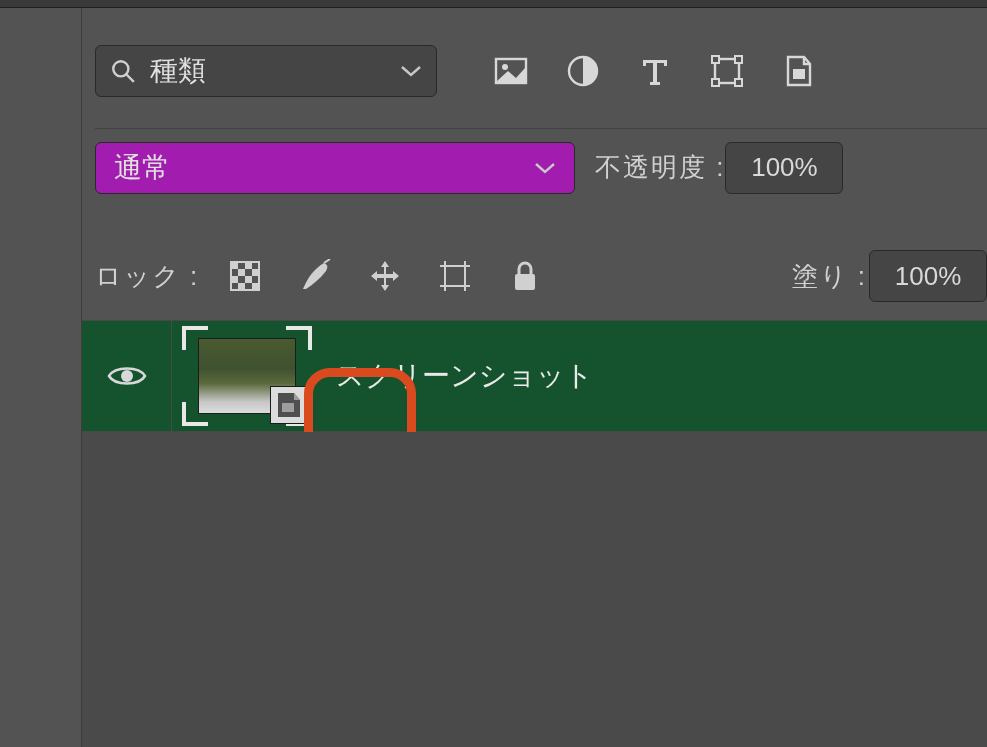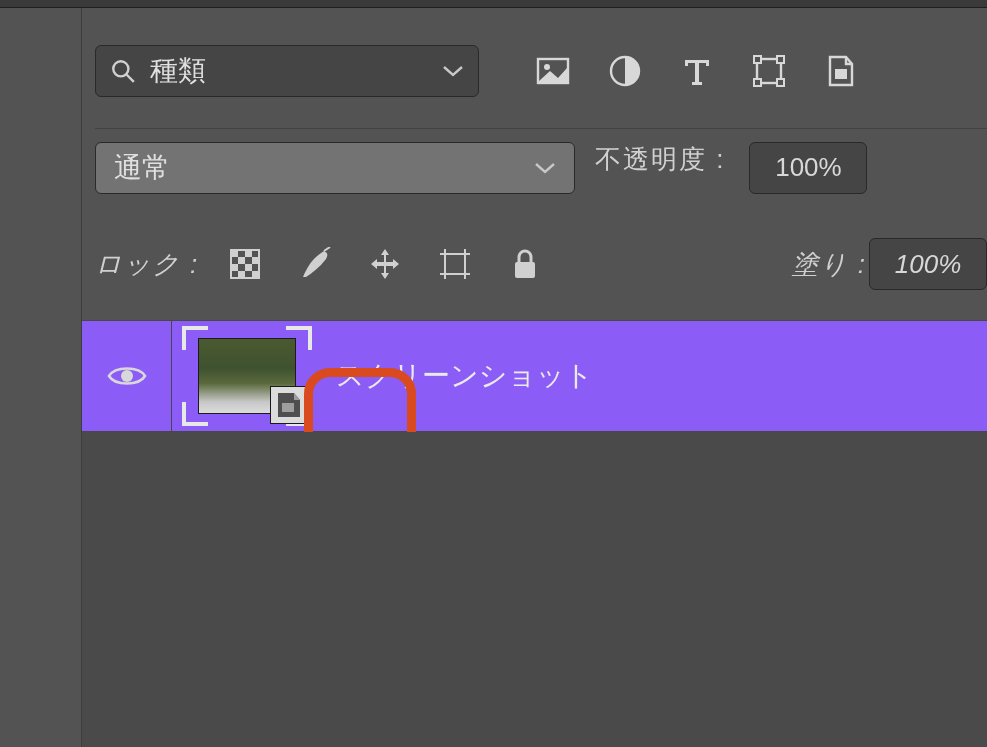--- a/index.html
+++ b/index.html
@@ -25,21 +25,21 @@
       left: 95px;
       right: 0;
       height: 58px;
       display: flex;
       align-items: center;
       gap: 28px;
     }
     .filter-select {
       display: flex;
       align-items: center;
-      width: 384px;
+      width: 342px;
       height: 52px;
       background: #454545;
       border: 1px solid #292929;
       border-radius: 6px;
       padding: 0 14px;
       gap: 14px;
     }
     .search-svg { width: 26px; height: 26px; }
     .filter-label { flex: 1; font-size: 28px; color: #e0e0e0; }
     .chevron-svg { width: 22px; height: 14px; }
@@ -58,55 +58,55 @@
       padding-top: 14px;
       display: flex;
       align-items: center;
     }
     .blend-select {
       display: flex;
       align-items: center;
       justify-content: space-between;
       width: 480px;
       height: 52px;
-      background: #737373;
+      background: #a21caf;
       border: 1px solid #292929;
       border-radius: 6px;
       padding: 0 18px;
     }
     .blend-label { font-size: 28px; color: #e0e0e0; }
     .opacity-group {
       display: flex;
-      gap: 24px;
+      align-items: center;
+      gap: 0;
       margin-left: 20px;
     }
     .opacity-label { font-size: 26px; color: #d0d0d0; letter-spacing: 2px; }
     .pct-box {
       height: 52px;
       min-width: 118px;
       background: #454545;
       border: 1px solid #292929;
       border-radius: 6px;
       display: flex;
       align-items: center;
       justify-content: center;
       font-size: 26px;
       padding: 12px 8px;
     }
 
     .lock-row {
       position: absolute;
-      top: 234px;
+      top: 246px;
       left: 95px;
       right: 0;
       height: 60px;
       display: flex;
       align-items: center;
       gap: 28px;
-      font-style: italic;
     }
     .lock-label { font-size: 26px; color: #d0d0d0; letter-spacing: 2px; }
     .lock-icons { display: flex; align-items: center; gap: 34px; }
     .li { width: 36px; height: 36px; display: flex; align-items: center; justify-content: center; }
     .li svg { width: 34px; height: 34px; }
     .fill-group {
       margin-left: auto;
       display: flex;
       align-items: center;
       gap: 2px;
@@ -114,21 +114,21 @@
     }
 
     .layer-area {
       position: absolute;
       top: 320px;
       left: 82px;
       right: 0;
     }
     .layer-row {
       height: 112px;
-      background: #8b5cf6;
+      background: #14532d;
       border-top: 1px solid #484848;
       border-bottom: 1px solid #484848;
       display: flex;
       align-items: center;
     }
     .vis-cell {
       width: 90px;
       height: 100%;
       display: flex;
       align-items: center;

